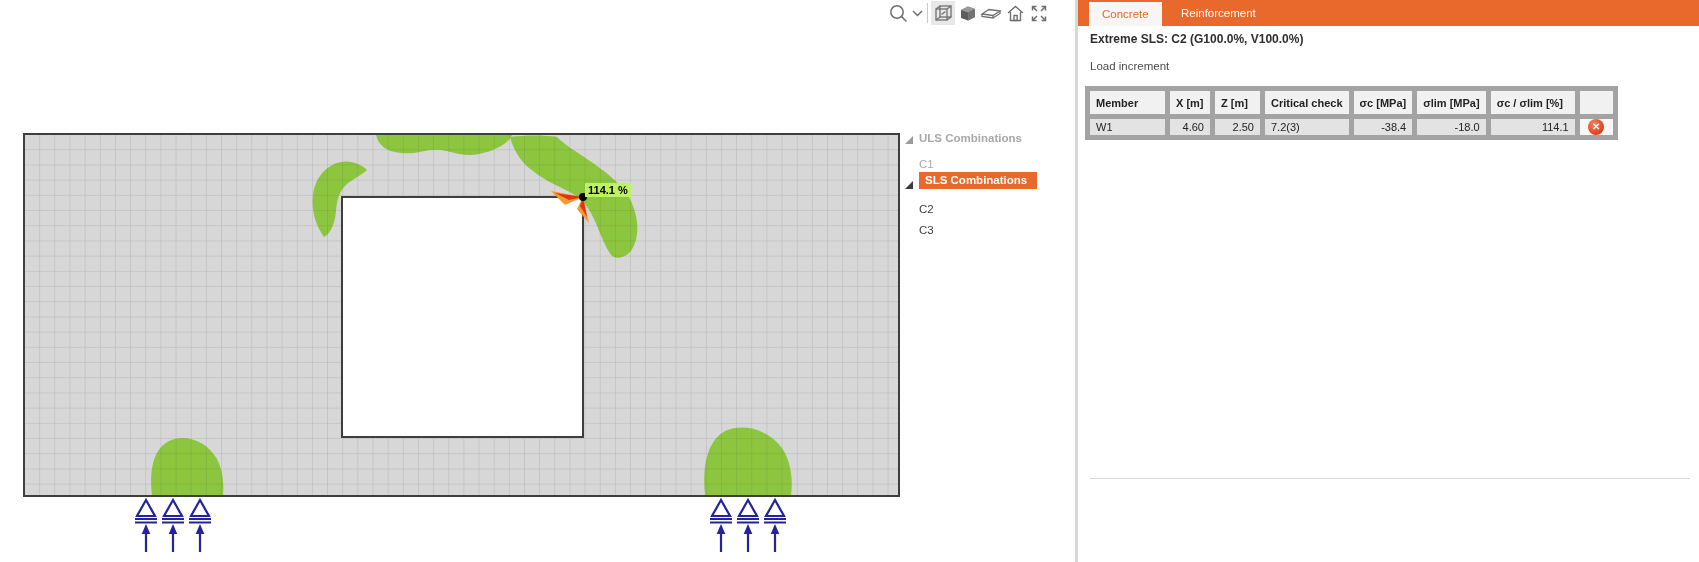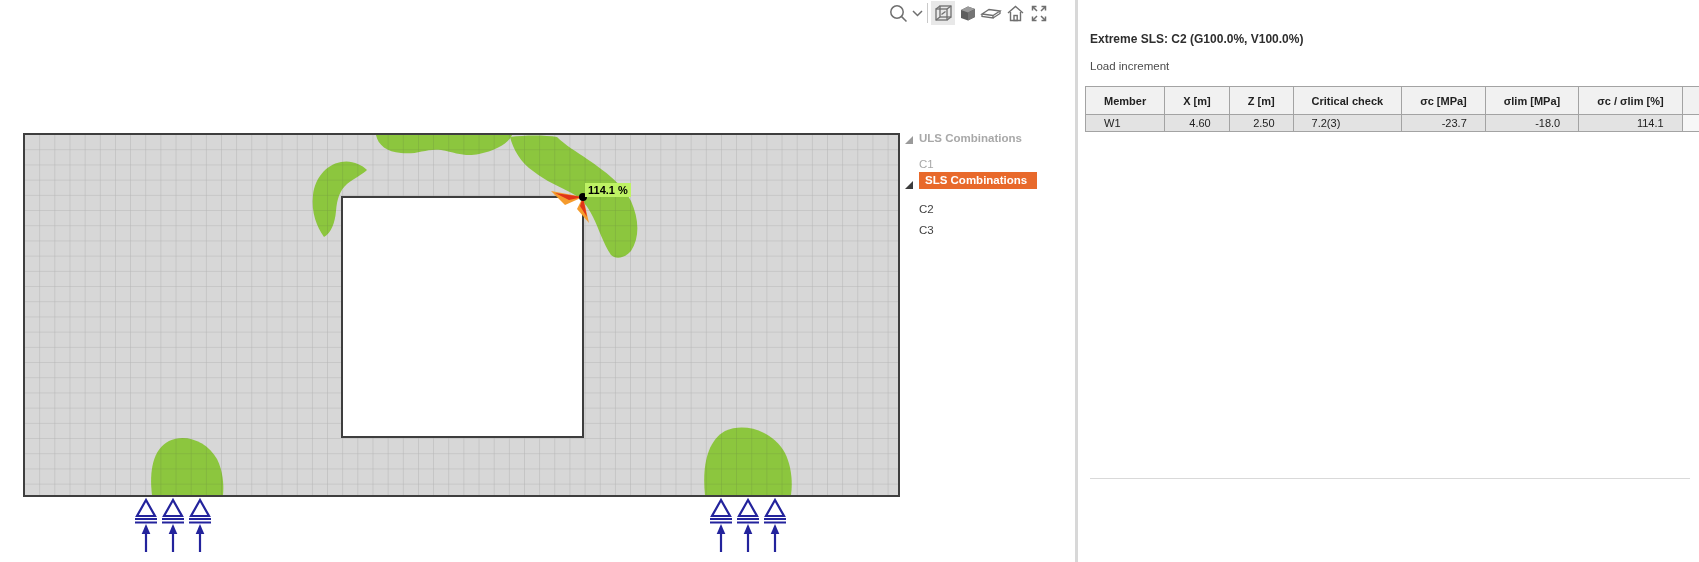--- a/index.html
+++ b/index.html
@@ -69,21 +69,21 @@
   .dropdown {
     position:absolute; left:162px; top:56px; width:450px; height:21px; background:#e9e9e9;
     font-size:11.5px; color:#333; display:flex; align-items:center; padding-left:13px;
   }
   .dropdown .dd-arrow {
     position:absolute; right:9px; top:7px; width:0; height:0;
     border-left:5px solid transparent; border-right:5px solid transparent; border-top:6px solid #444;
   }
 
   .rtable { position:absolute; left:7px; top:86px; border-collapse:collapse; table-layout:fixed; }
-  .rtable th, .rtable td { border:1px solid #a3a3a3; font-size:11px; padding:0 18px; overflow:hidden; white-space:nowrap; }
+  .rtable th, .rtable td { border:5px solid #a3a3a3; font-size:11px; padding:0 6px; overflow:hidden; white-space:nowrap; }
   .rtable th { background:#f1f1f1; font-weight:bold; color:#222; height:28px; text-align:left; }
   .rtable td { background:#e3e3e3; color:#222; height:17px; }
   .rtable { border:1px solid #9c9c9c; }
   .num { text-align:right; }
   .cell-icon { background:#f7f7f7 !important; text-align:center; }
   .err-icon {
     display:inline-block; width:16px; height:16px; border-radius:50%;
     background:radial-gradient(circle at 35% 30%, #f2825a, #e2401e 70%);
     color:#fff; font-size:10px; font-weight:bold; line-height:16px; text-align:center;
     vertical-align:middle;
@@ -248,20 +248,24 @@
     </div>
     <div class="tree-row indent" style="top:99px;">
       <span class="normal-item">C3</span>
     </div>
   </div>
 </div>
 
 <div class="splitter"></div>
 
 <div class="panel">
+  <div class="tabbar">
+    <div class="tab-active">Concrete</div>
+    <div class="tab-idle">Reinforcement</div>
+  </div>
 
   <div class="panel-title">Extreme SLS: C2 (G100.0%, V100.0%)</div>
 
   <div class="load-label">Load increment</div>
 
   <table class="rtable">
     <colgroup>
       <col style="width:80px">
         <col style="width:45px">
         <col style="width:50px">
@@ -282,21 +286,21 @@
         <th>σc / σlim [%]</th>
         <th></th>
       </tr>
     </thead>
     <tbody>
       <tr>
         <td>W1</td>
         <td class="num">4.60</td>
         <td class="num">2.50</td>
         <td>7.2(3)</td>
-        <td class="num">-23.7</td>
+        <td class="num">-38.4</td>
         <td class="num">-18.0</td>
         <td class="num">114.1</td>
         <td class="cell-icon">
           <span class="err-icon">✕</span>
         </td>
       </tr>
     </tbody>
   </table>
 
   <div class="panel-divider"></div>

